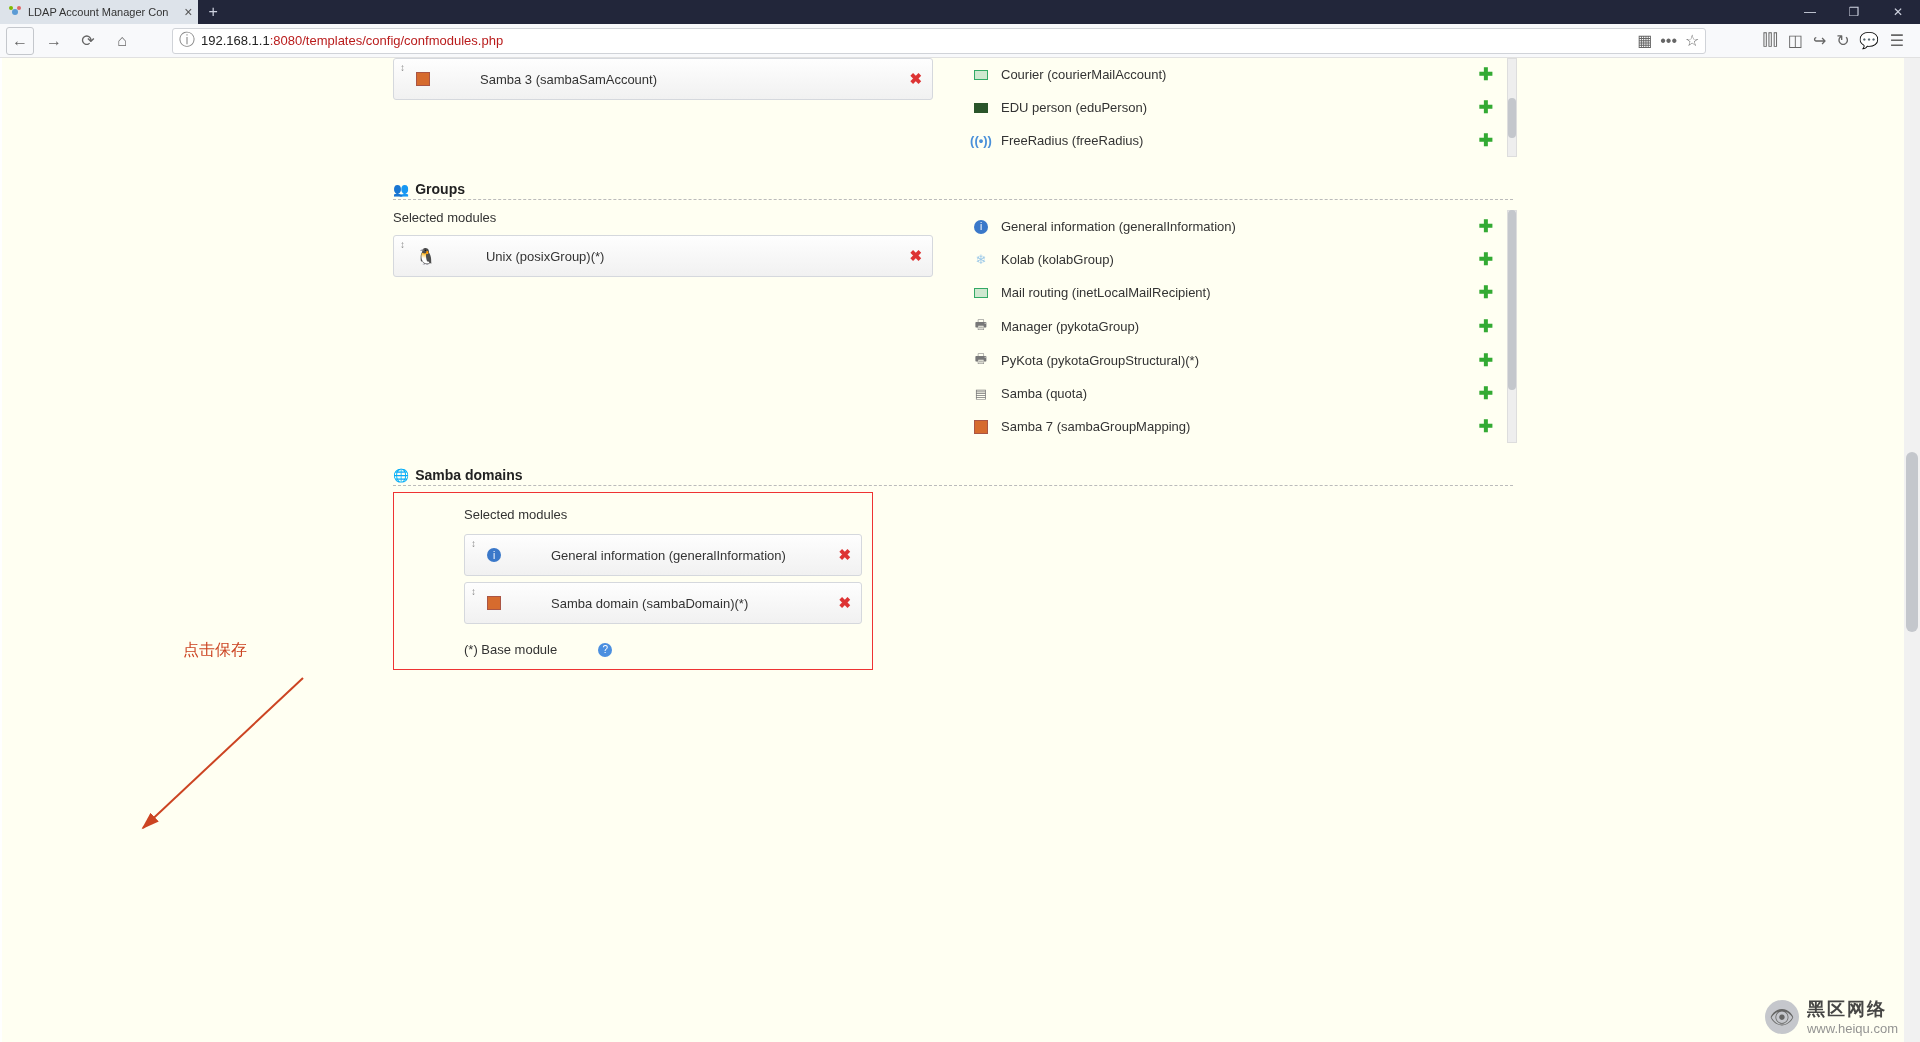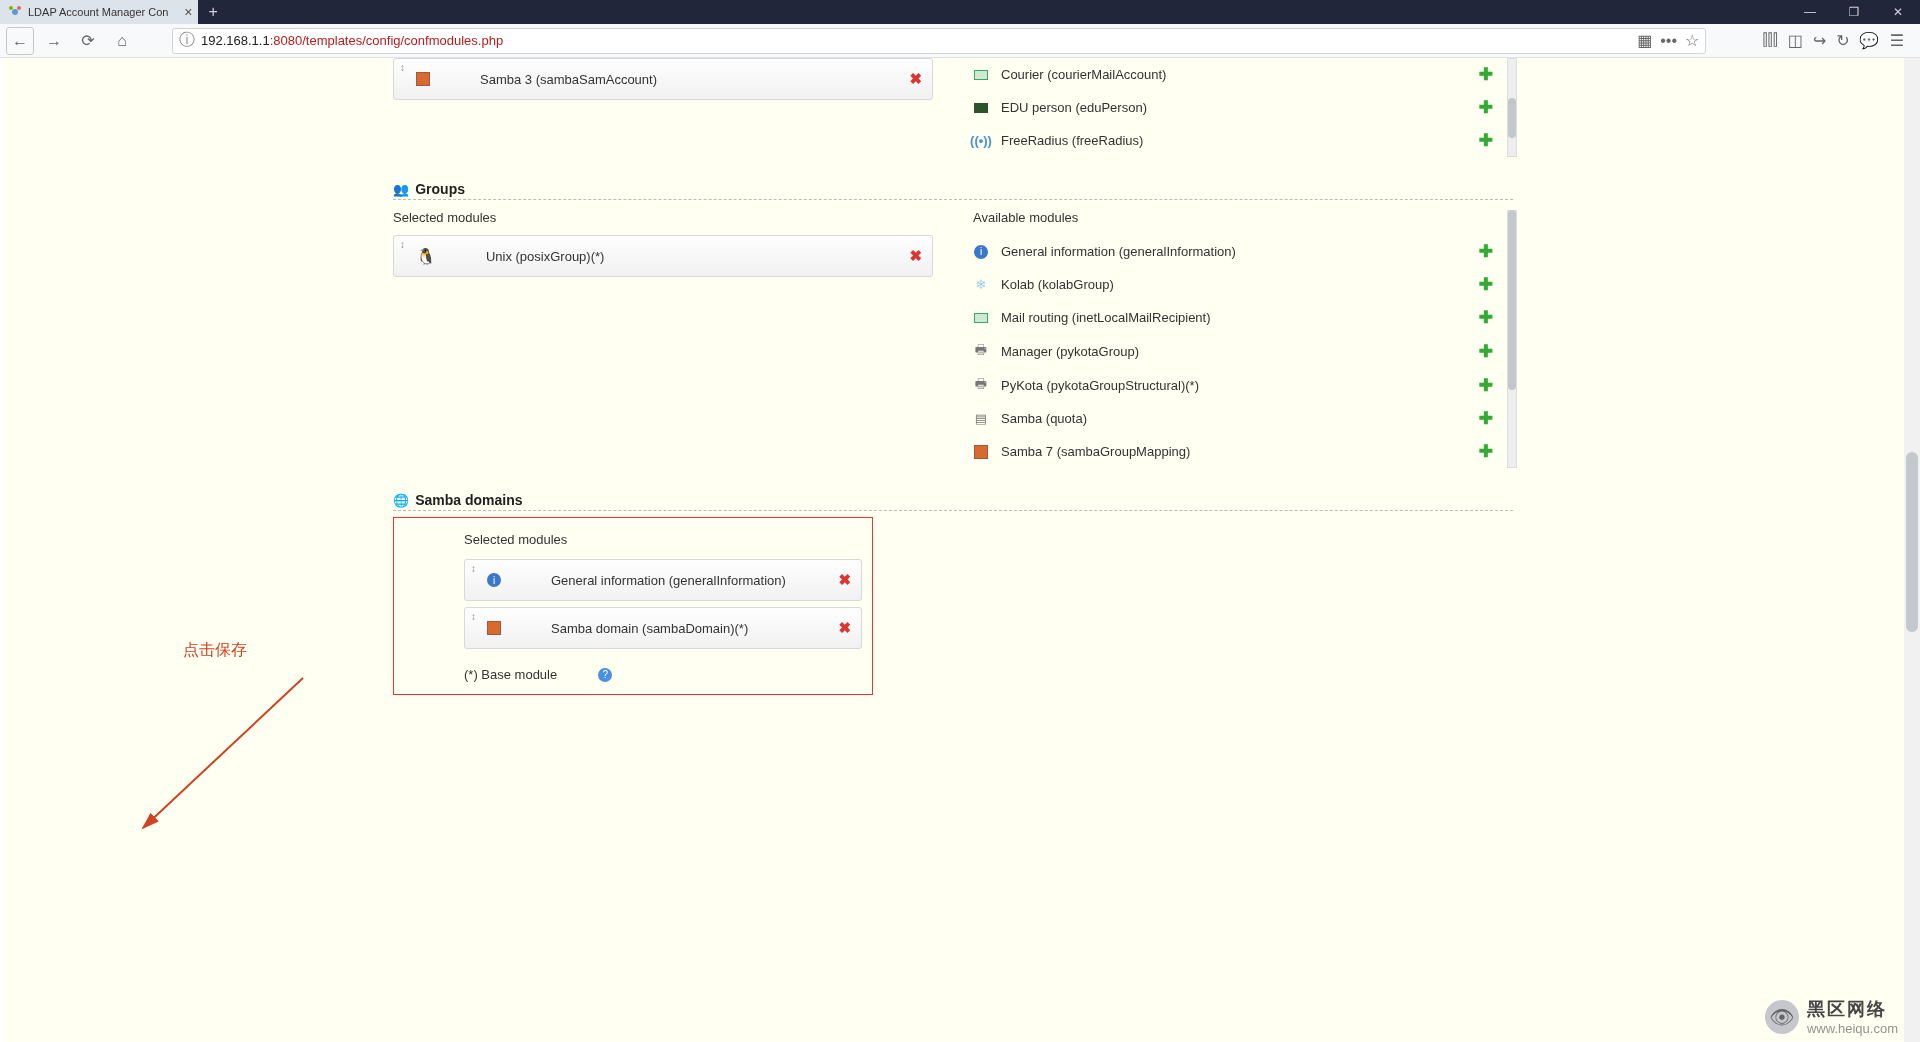--- a/index.html
+++ b/index.html
@@ -174,21 +174,20 @@
         <div class="col">
           <h4>Selected modules</h4>
           <div class="module-row">
             <span class="drag-handle">↕</span>
             <span class="micon">🐧</span>
             <span class="mname">Unix (posixGroup)(*)</span>
             <span class="remove">✖</span>
           </div>
         </div>
         <div class="col avlist">
-          <h4>Available modules</h4>
           <div class="avitem">
             <span class="aicon">
                 <span class="icon-info">i</span>
               </span>
             <span>General information (generalInformation)</span>
             <span class="add">✚</span>
           </div>
           <div class="avitem">
             <span class="aicon icon-kolab">❄</span>
             <span>Kolab (kolabGroup)</span>

